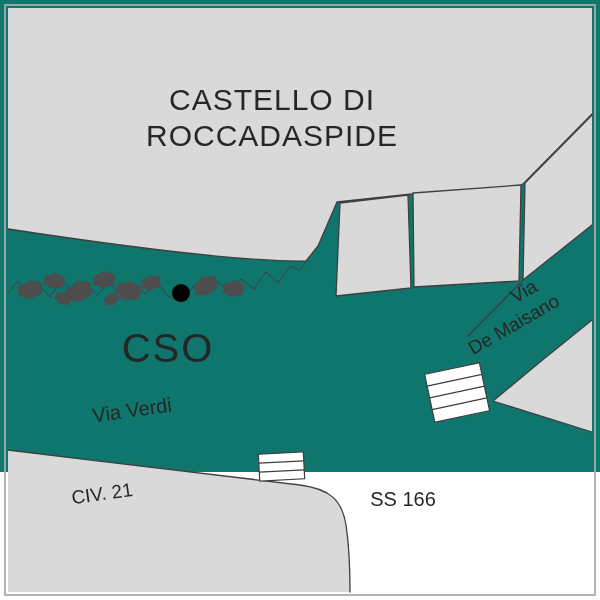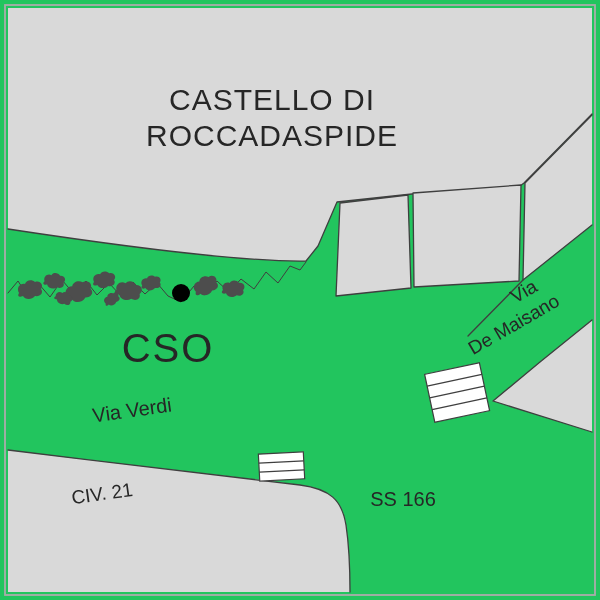--- a/index.html
+++ b/index.html
@@ -1,17 +1,17 @@
 <!DOCTYPE html>
 <html style="--area-fill: #d9d9d9; --outline: #3f3f3f; --marker: #000000; --trees: #4d4d4d; --frame: #ababab;"><head>
 <meta charset="utf-8">
 <style>
   html,body{margin:0;padding:0;background:#ffffff;}
   body{width:600px;height:600px;overflow:hidden;}
-  .map-wrap{position:relative;width:600px;height:600px;background:#22c55e;}
+  .map-wrap{position:relative;width:600px;height:472px;background:#0f766e;}
   svg{display:block;}
   svg text{font-family:"Liberation Sans","DejaVu Sans",sans-serif;fill:#262626;}
   .area{fill:var(--area-fill,#d9d9d9);stroke:none;}
   .parcel{fill:var(--area-fill,#d9d9d9);stroke:var(--outline,#3f3f3f);stroke-width:1.3;stroke-linejoin:round;}
   .edge{fill:none;stroke:var(--outline,#3f3f3f);stroke-width:1.3;stroke-linejoin:round;stroke-linecap:round;}
   .edge-thin{fill:none;stroke:var(--outline,#3f3f3f);stroke-width:1;stroke-linejoin:round;stroke-linecap:round;}
   .crossing-box{fill:#ffffff;stroke:var(--outline,#3f3f3f);stroke-width:1.2;}
   .crossing-line{stroke:var(--outline,#3f3f3f);stroke-width:1.2;}
   .tree{fill:var(--trees,#4d4d4d);}
   .frame{fill:none;stroke:var(--frame,#ababab);stroke-width:1.8;}

